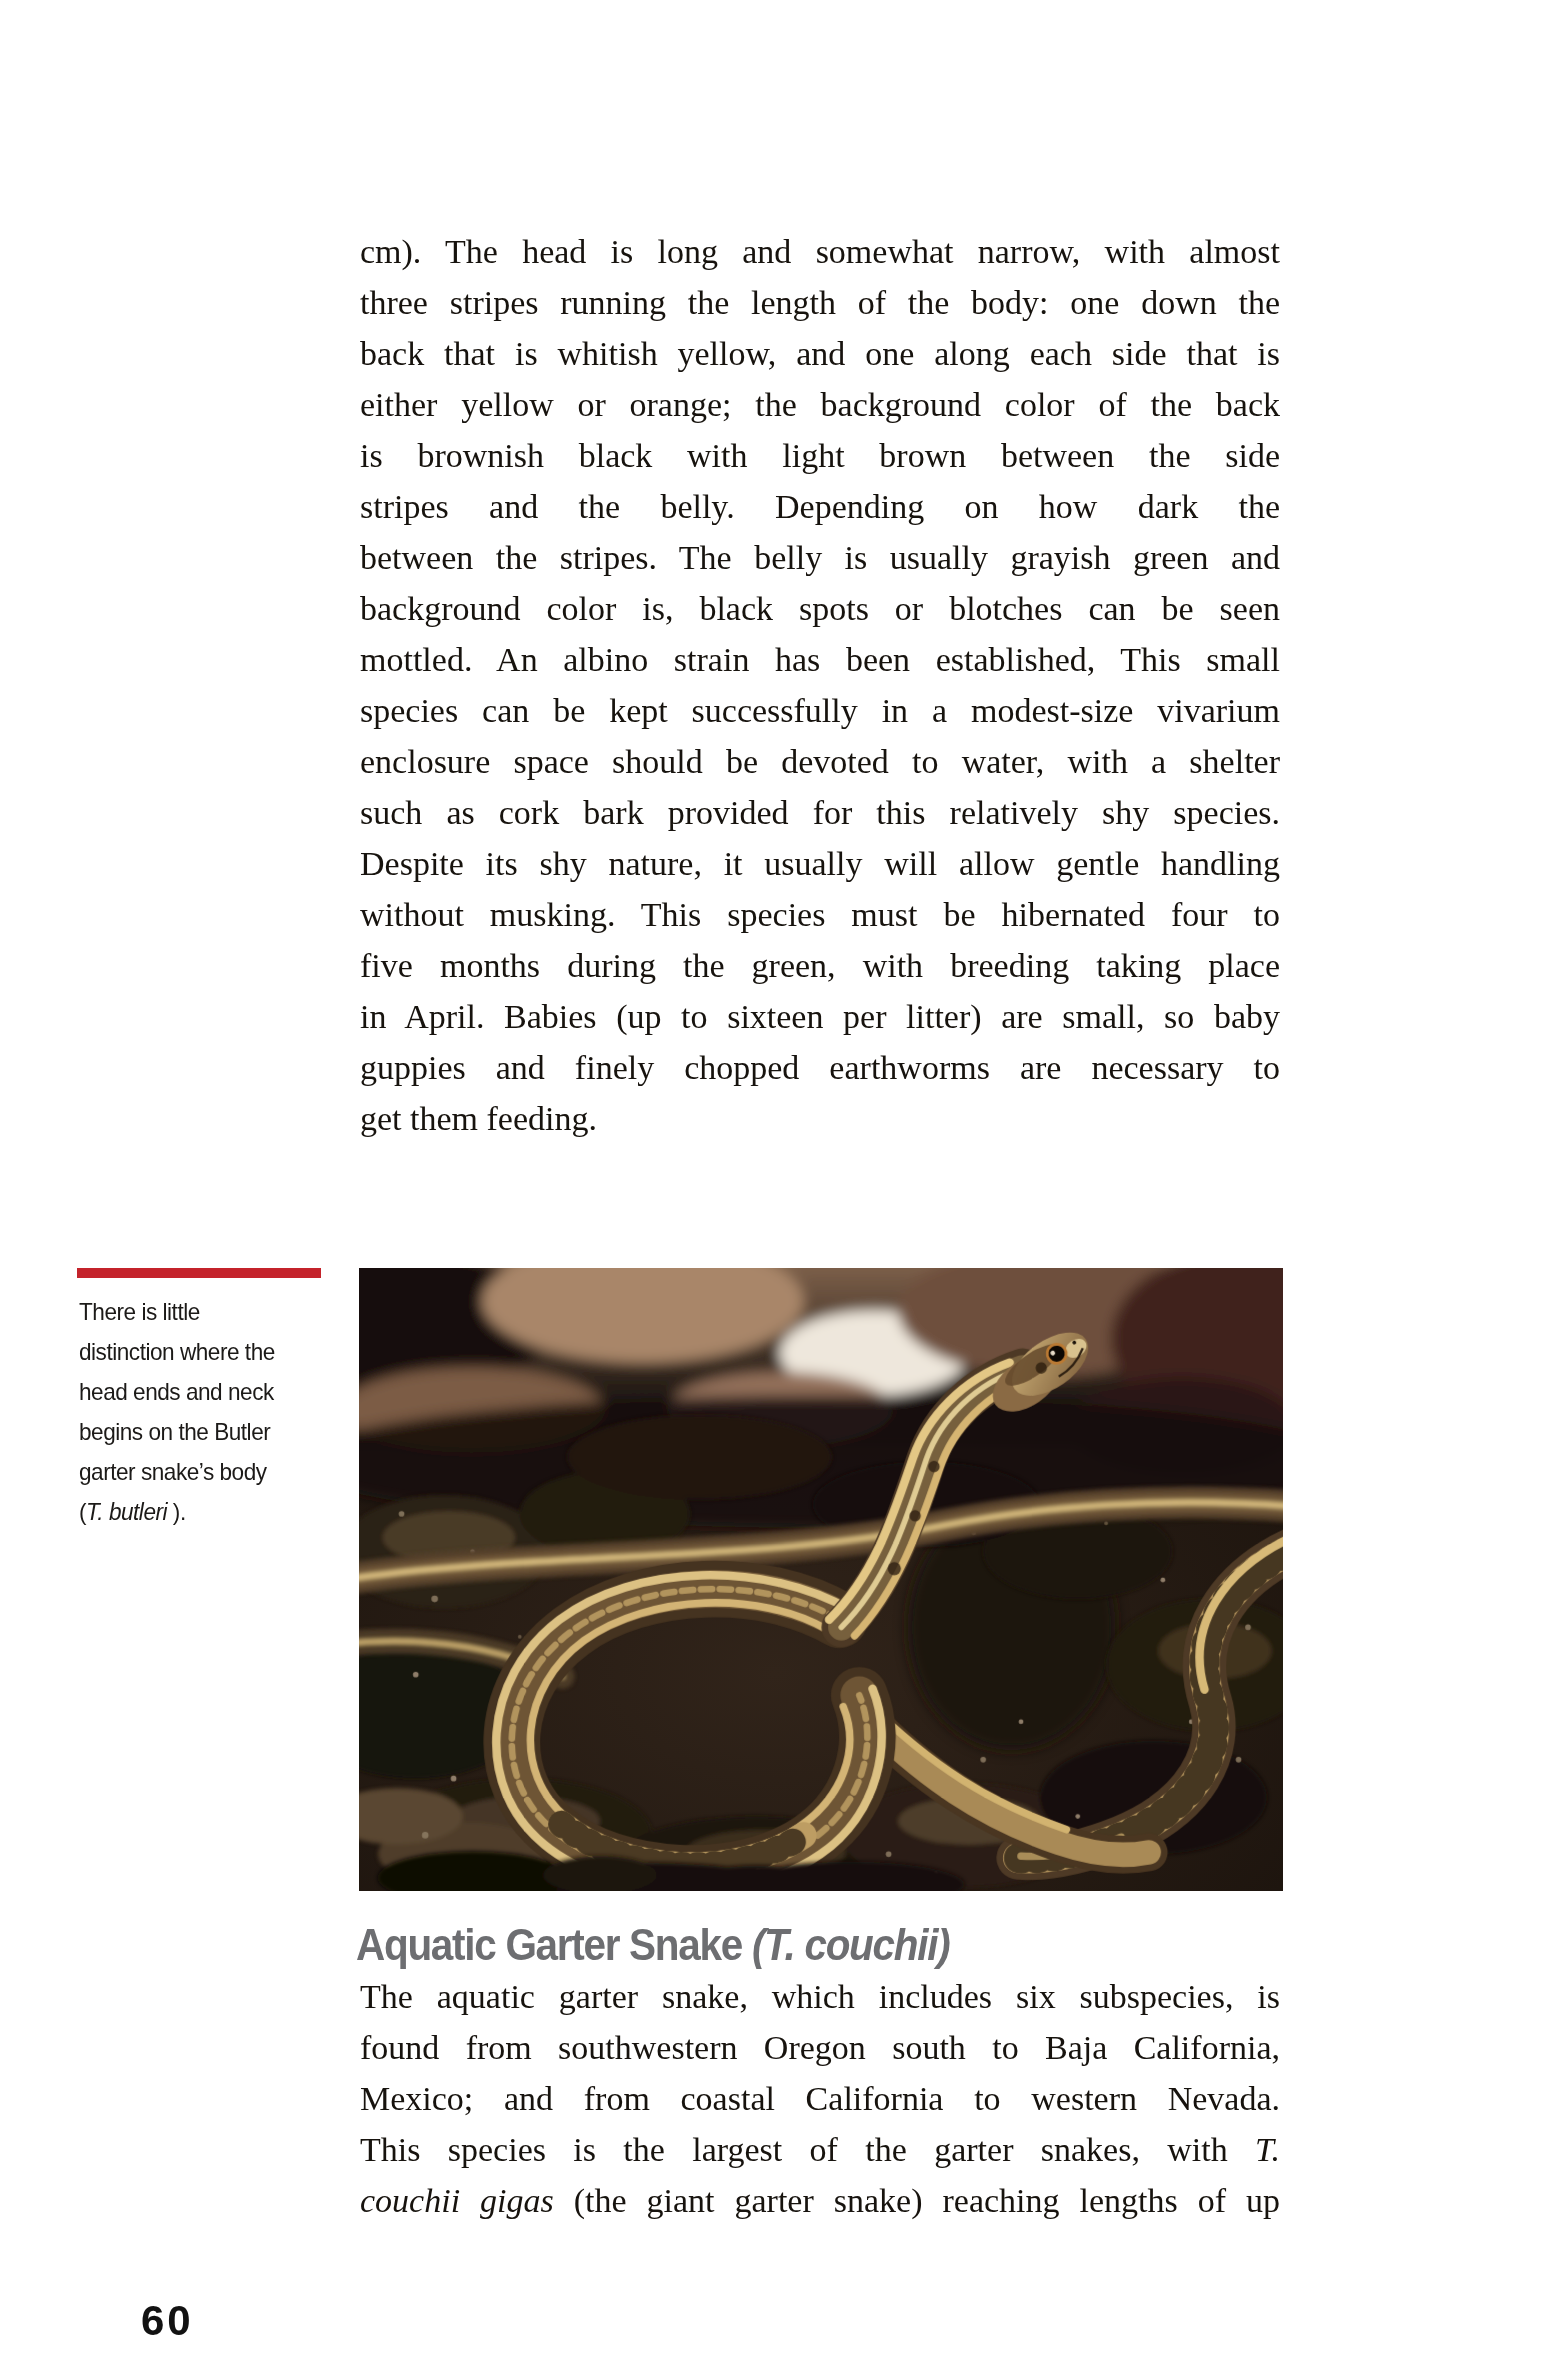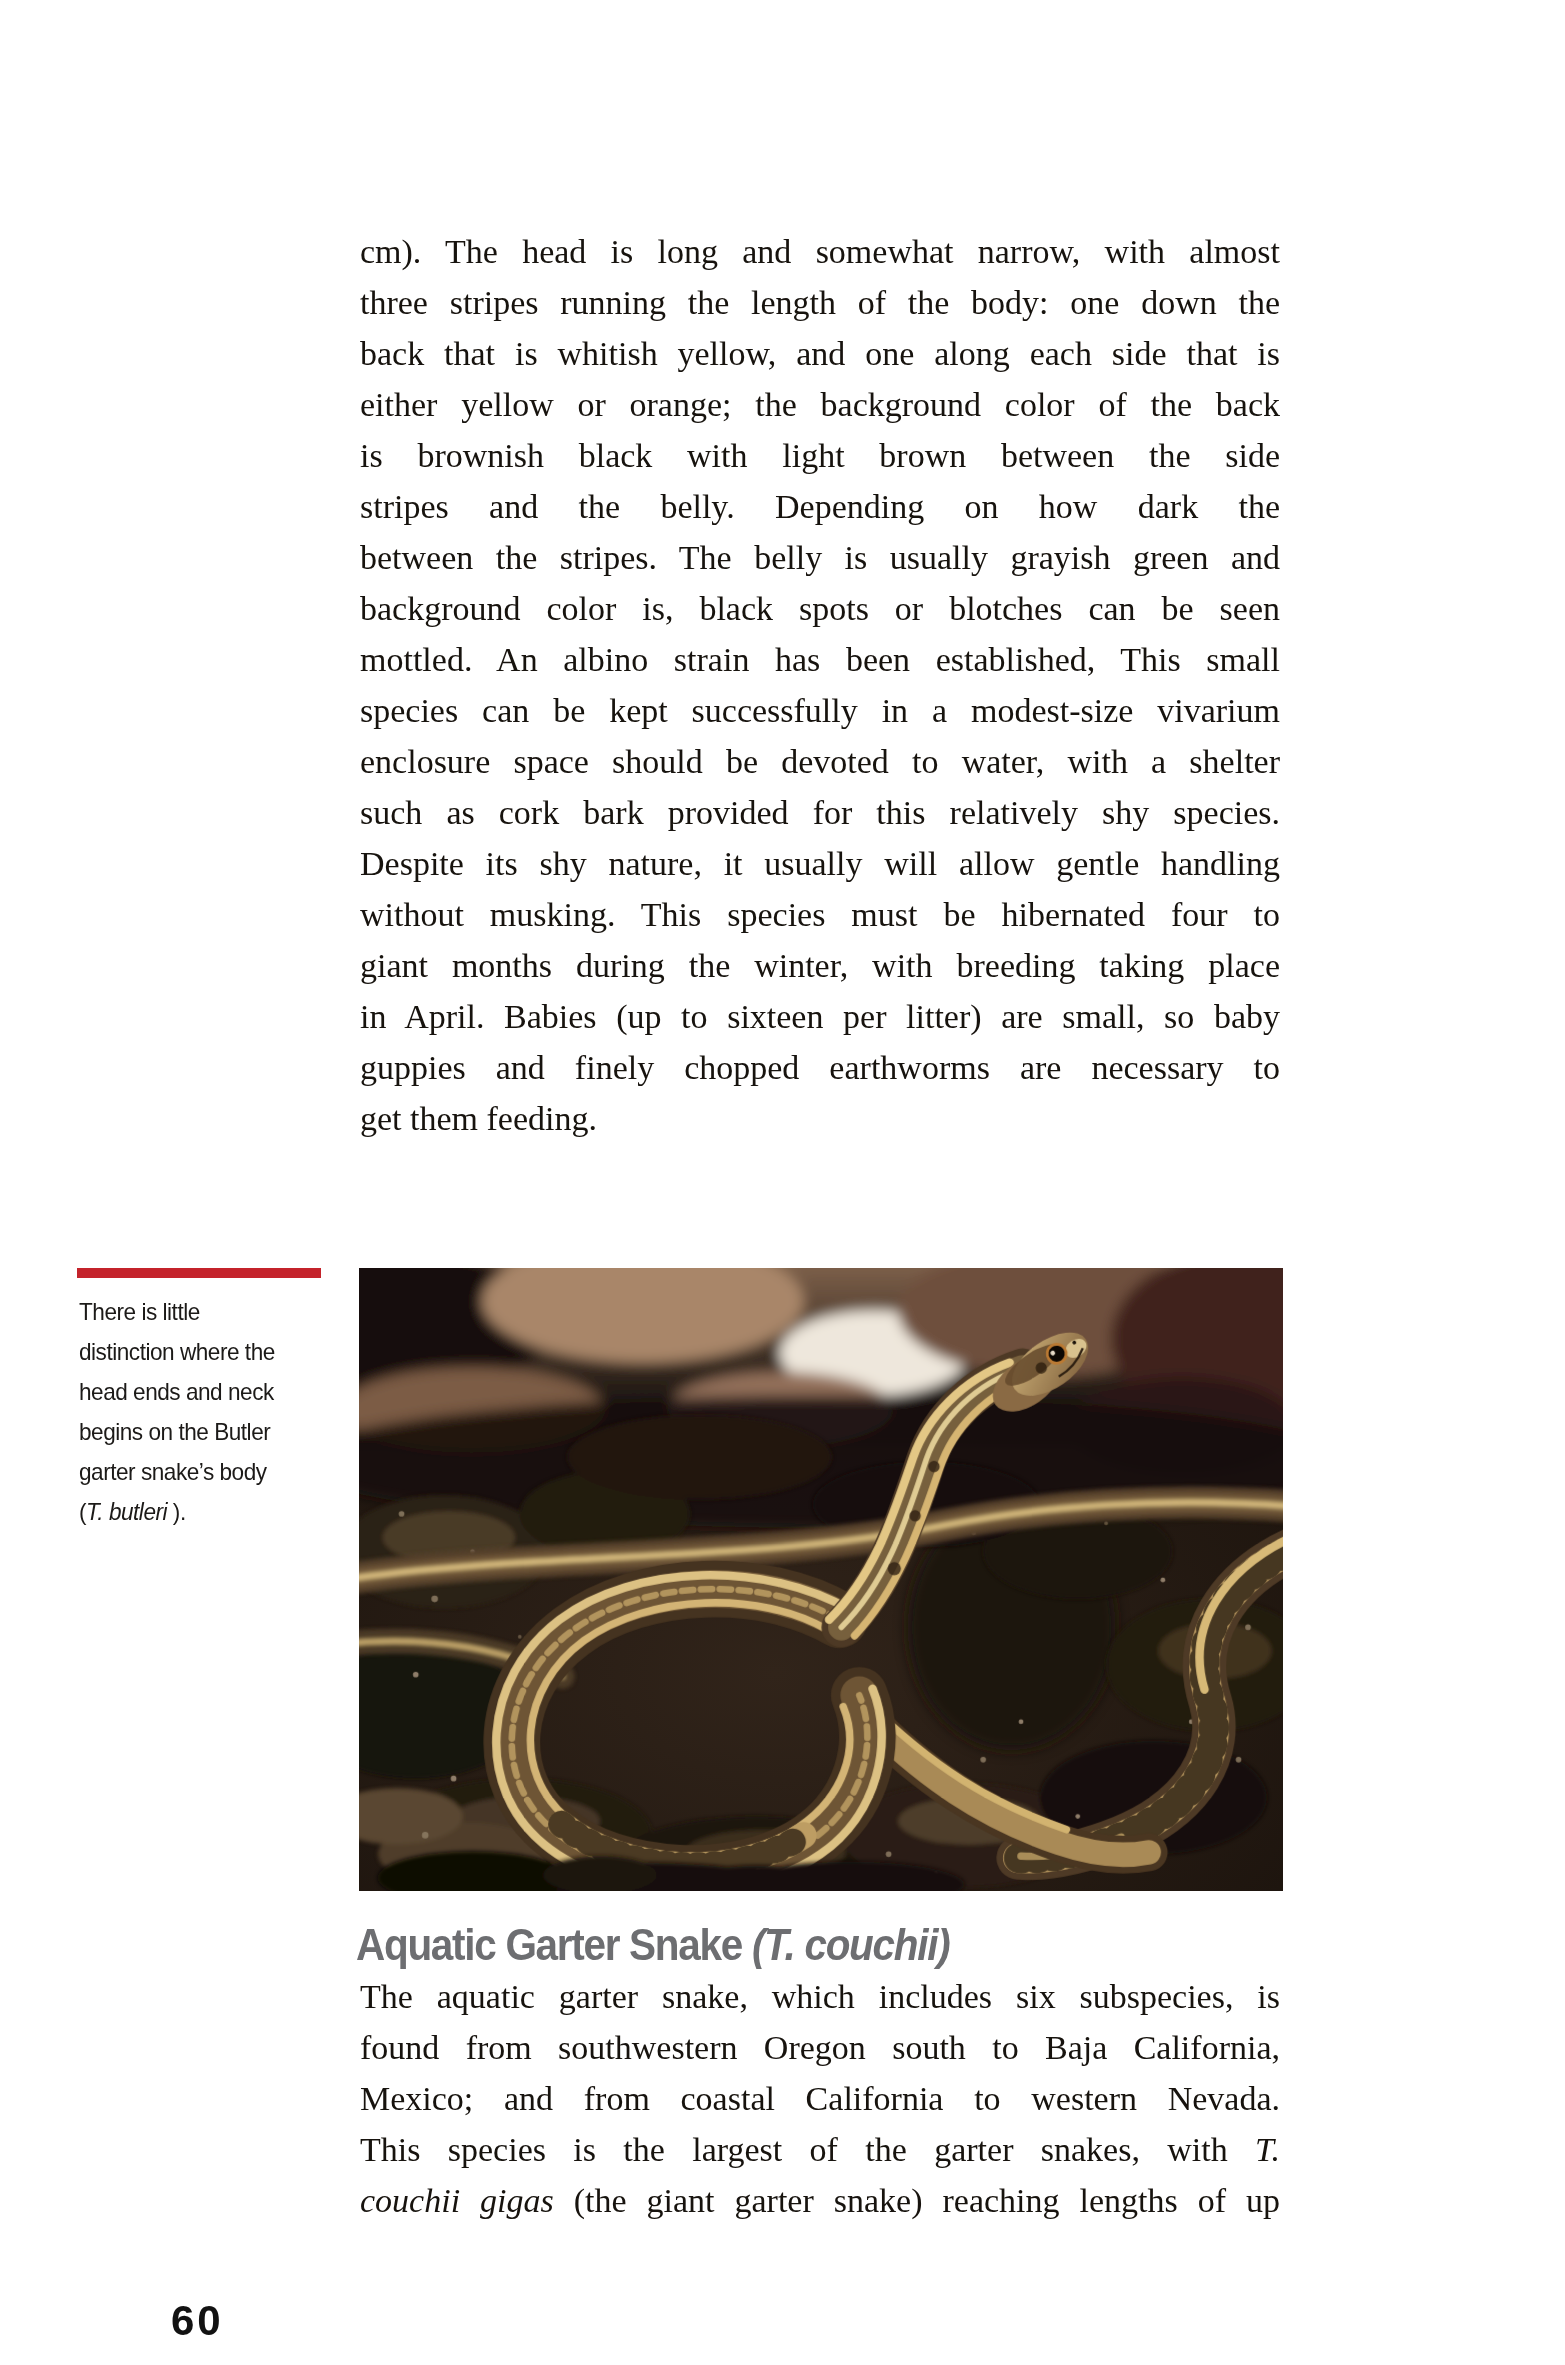--- a/index.html
+++ b/index.html
@@ -15,21 +15,21 @@
            font-family:"Liberation Sans","DejaVu Sans",sans-serif;
            font-size:24px;line-height:40px;letter-spacing:-0.5px;color:#1c1a18;
            transform:scaleX(.94);transform-origin:left top;}
   .caption .tline{height:40px;white-space:nowrap;text-align:left;}
   .heading{position:absolute;left:356px;top:1920px;margin:0;
            font-family:"Liberation Sans","DejaVu Sans",sans-serif;
            font-size:44px;font-weight:bold;letter-spacing:-1.4px;white-space:nowrap;
            color:var(--heading-gray,#6d6e71);transform:scaleX(.92);transform-origin:left top;}
   .pagenum{position:absolute;left:141px;top:2297px;
            font-family:"Liberation Sans","DejaVu Sans",sans-serif;
-           font-size:42px;font-weight:bold;letter-spacing:2.8px;color:#121212;margin-left:30px;}
+           font-size:42px;font-weight:bold;letter-spacing:2.8px;color:#121212;}
   .photo{position:absolute;left:359px;top:1268px;width:924px;height:623px;background:#241a12;}
   .photo svg{display:block;width:100%;height:100%;}
   .it{font-style:italic;}
 </style>
 </head>
 <body>
 
 <div class="page">
 
   <div class="para para1">
@@ -40,21 +40,21 @@
       <div class="tline"><span>is brownish black with light brown between the side</span></div>
       <div class="tline"><span>stripes and the belly. Depending on how dark the</span></div>
       <div class="tline"><span>between the stripes. The belly is usually grayish green and</span></div>
       <div class="tline"><span>background color is, black spots or blotches can be seen</span></div>
       <div class="tline"><span>mottled. An albino strain has been established, This small</span></div>
       <div class="tline"><span>species can be kept successfully in a modest-size vivarium</span></div>
       <div class="tline"><span>enclosure space should be devoted to water, with a shelter</span></div>
       <div class="tline"><span>such as cork bark provided for this relatively shy species.</span></div>
       <div class="tline"><span>Despite its shy nature, it usually will allow gentle handling</span></div>
       <div class="tline"><span>without musking. This species must be hibernated four to</span></div>
-      <div class="tline"><span>giant months during the winter, with breeding taking place</span></div>
+      <div class="tline"><span>five months during the green, with breeding taking place</span></div>
       <div class="tline"><span>in April. Babies (up to sixteen per litter) are small, so baby</span></div>
       <div class="tline"><span>guppies and finely chopped earthworms are necessary to</span></div>
       <div class="tline tline-last"><span>get them feeding.</span></div>
     </div>
 
   <div class="redrule"></div>
 
   <div class="caption">
       <div class="tline"><span>There is little</span></div>
       <div class="tline"><span>distinction where the</span></div>

